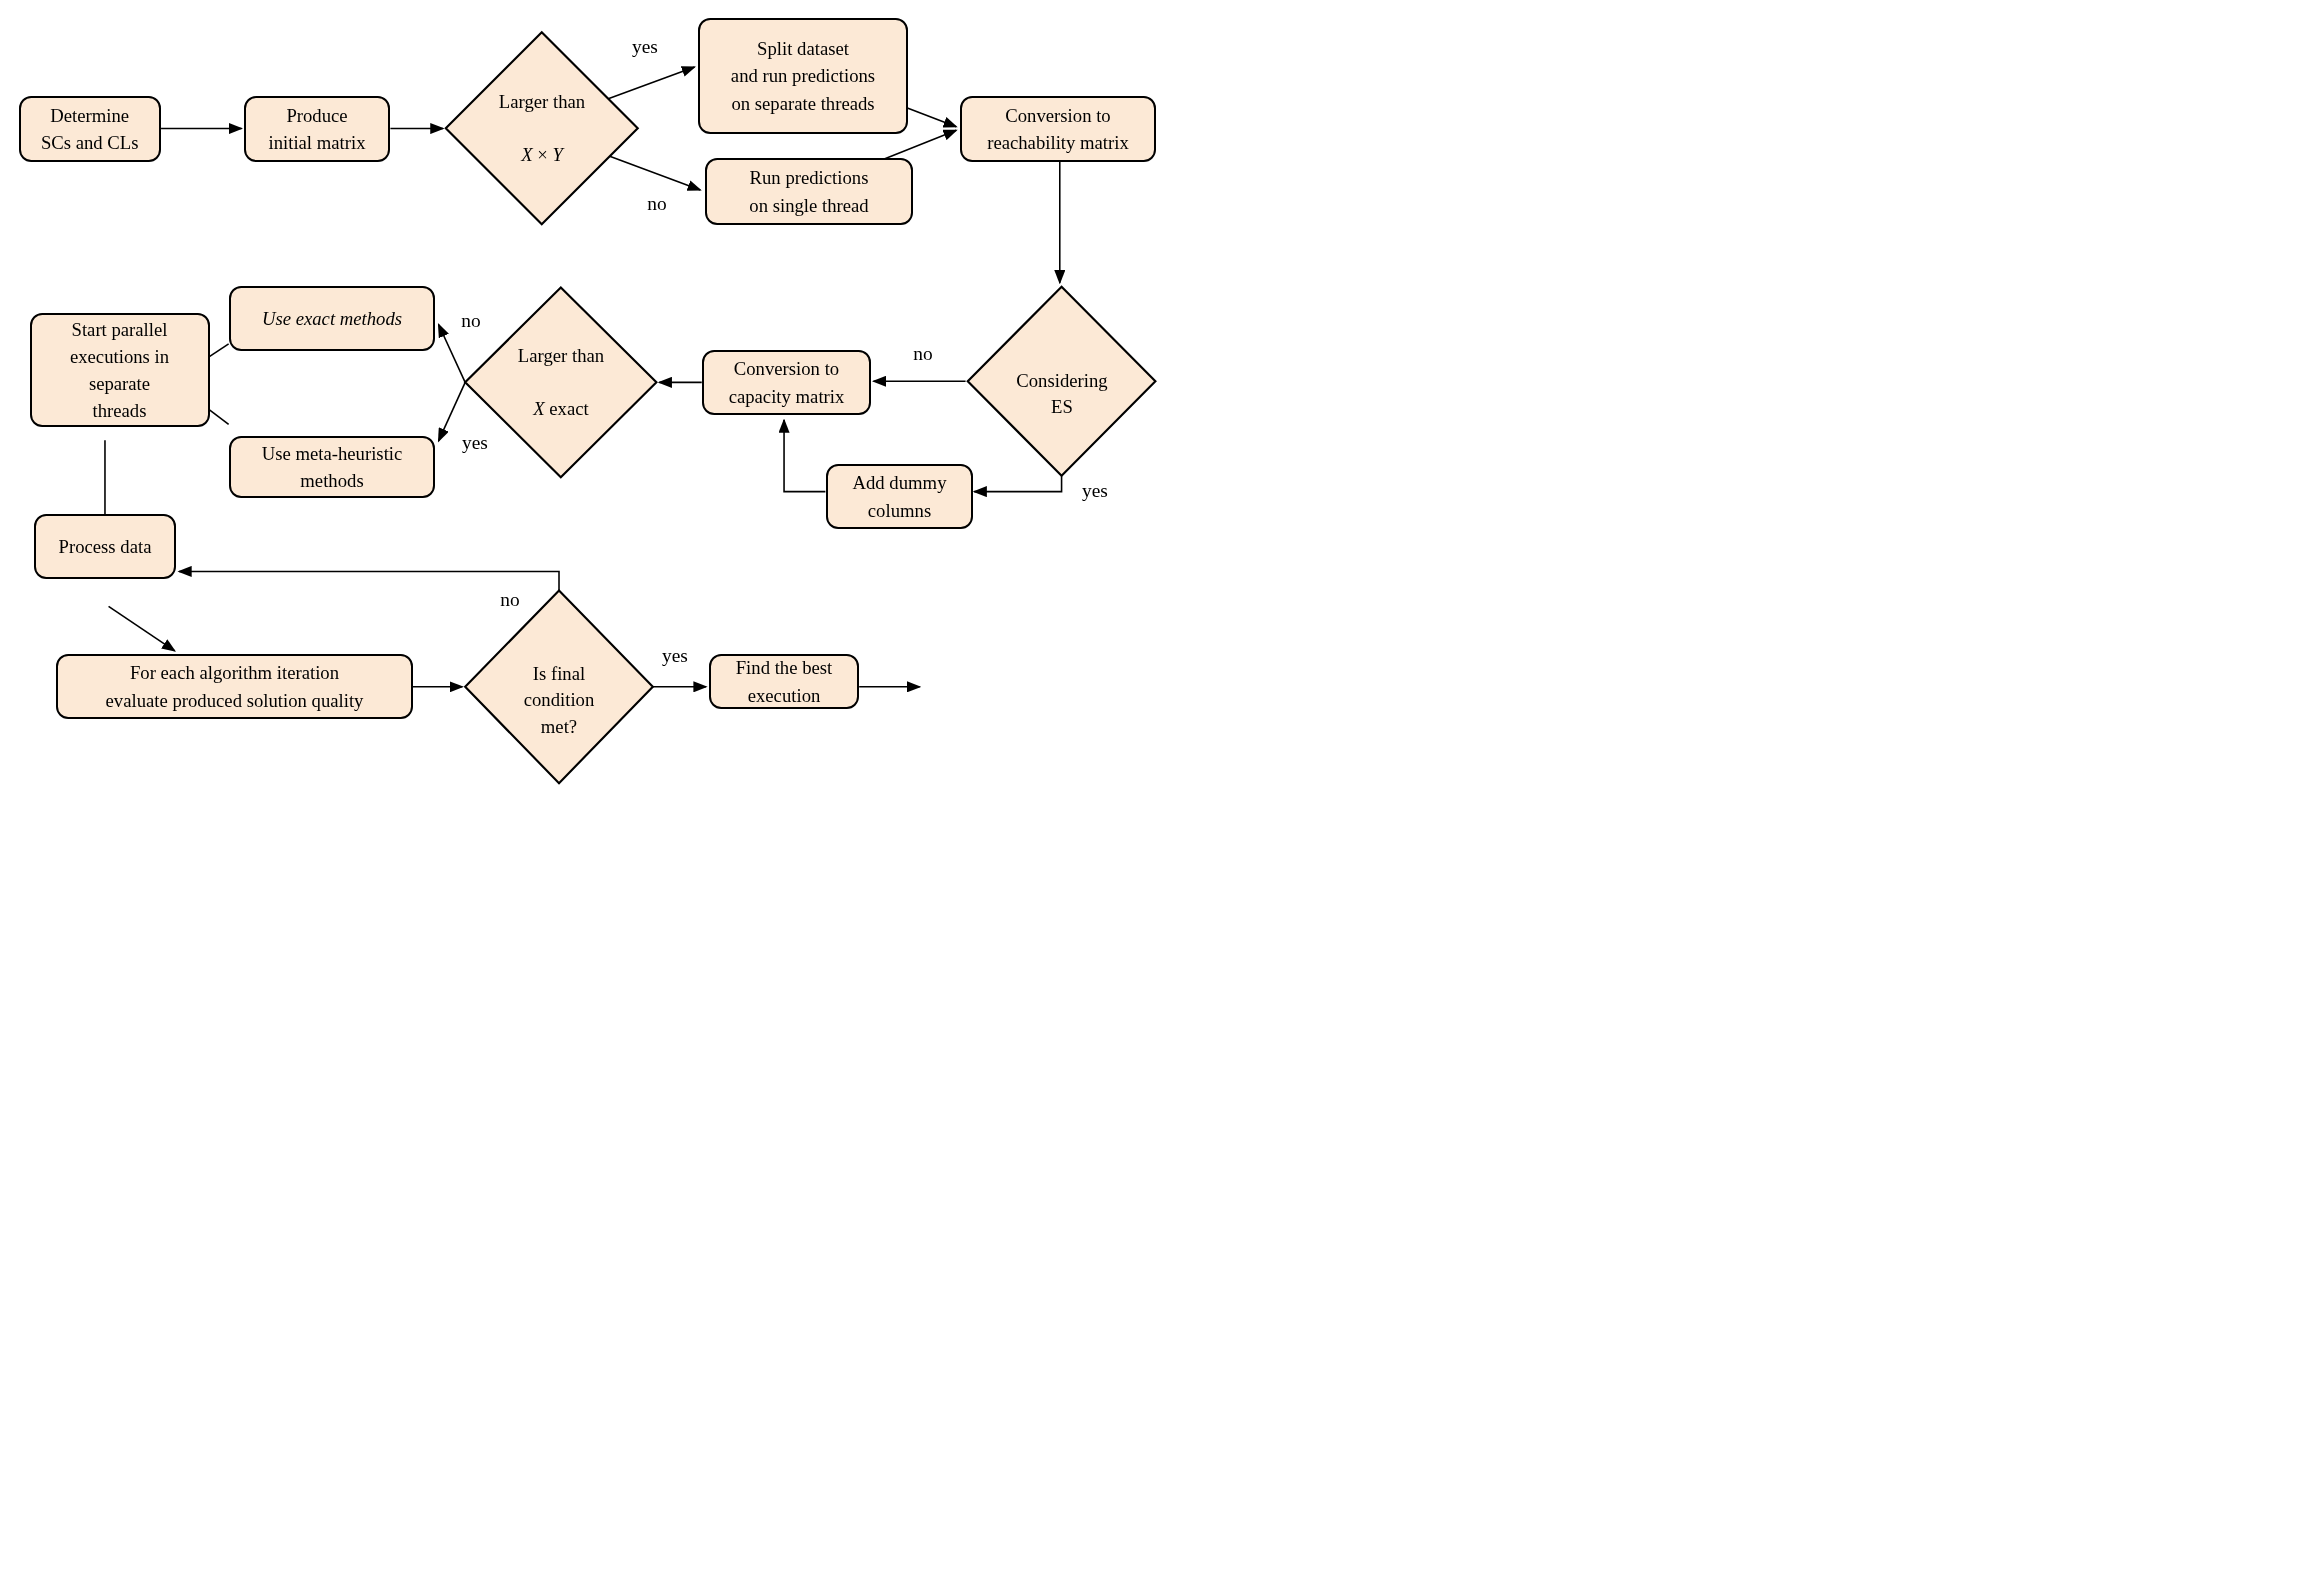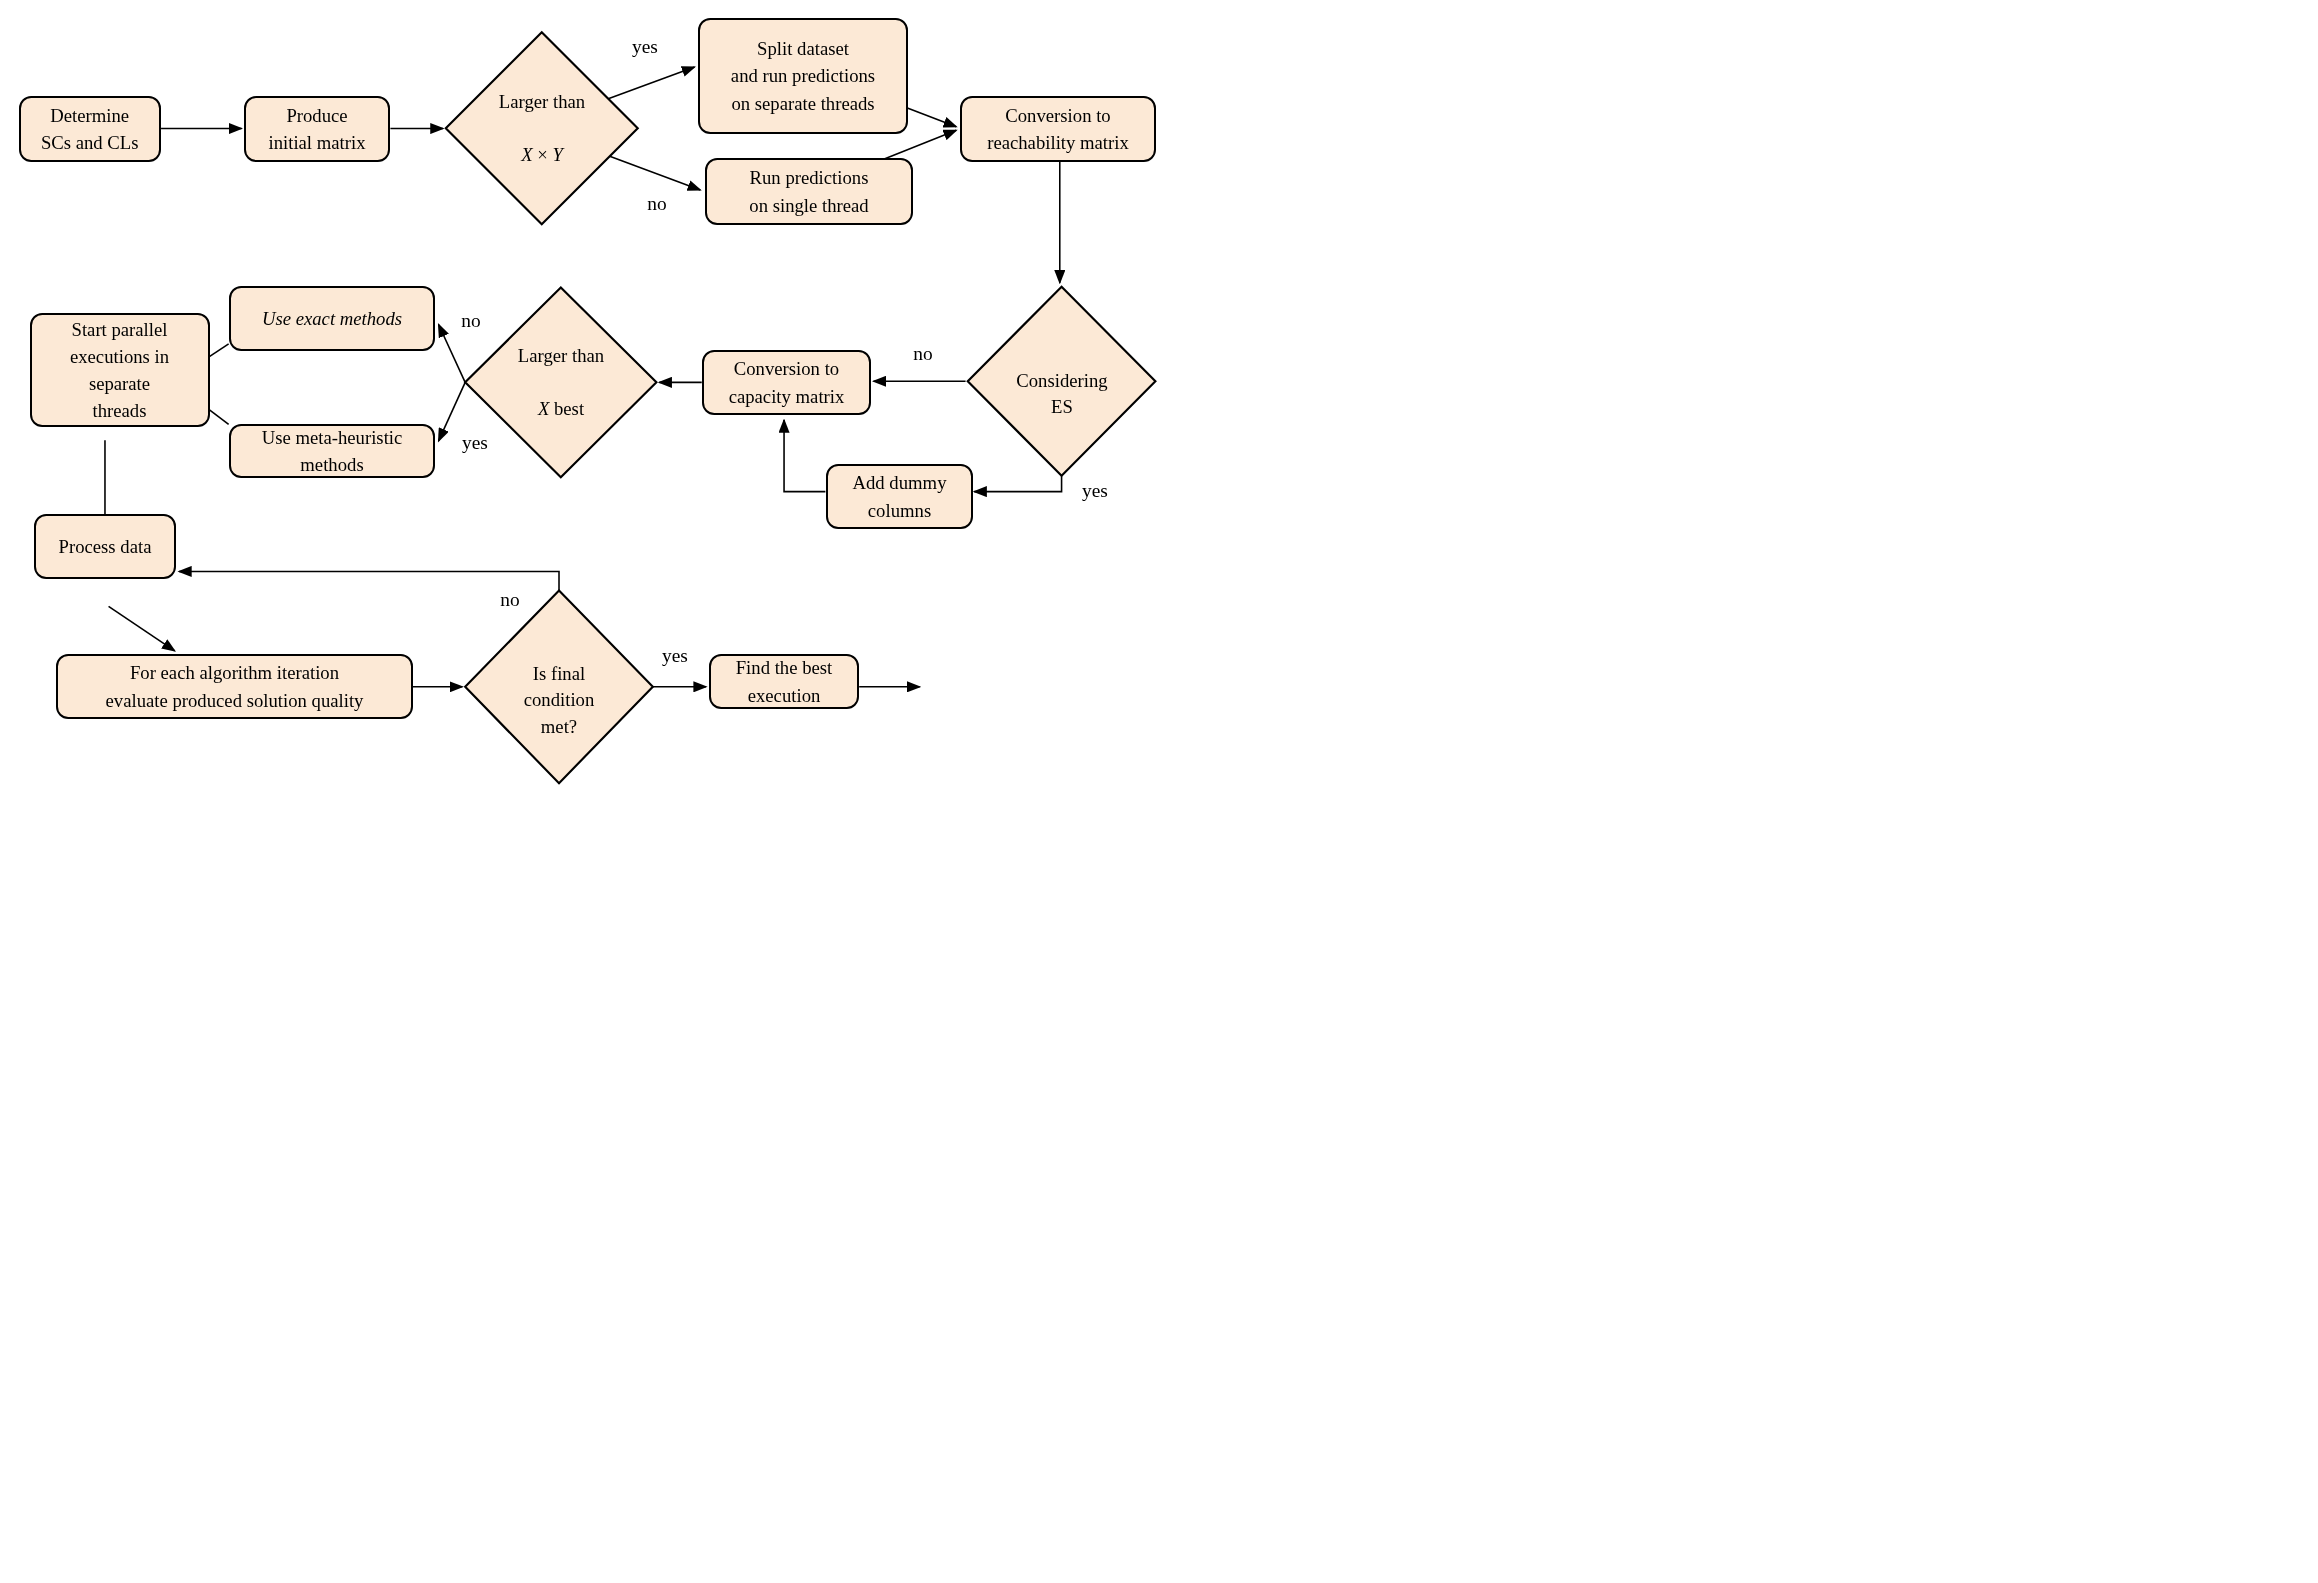--- a/index.html
+++ b/index.html
@@ -114,21 +114,21 @@
 
   <div class="node" style="left:702px; top:350px; width:169px; height:65px;">
     <span>Conversion to
 capacity matrix</span>
   </div>
 
   <div class="node" style="left:229px; top:286px; width:206px; height:65px;font-style:italic;">
     <span>Use exact methods</span>
   </div>
 
-  <div class="node" style="left:229px; top:424px; width:206px; height:54px;">
+  <div class="node" style="left:229px; top:436px; width:206px; height:62px;">
     <span>Use meta-heuristic
 methods</span>
   </div>
 
   <div class="node" style="left:29.5px; top:313px; width:180px; height:114px;text-align:center;">
     <span>Start parallel
 executions in
 separate
 threads</span>
   </div>
@@ -158,21 +158,21 @@
     <div><span class="math">X</span><span> × </span><span class="math">Y</span></div>
   </div>
 
   <div class="dtext" style="left:1062px; top:381px;">
     <span>Considering
 ES</span>
   </div>
 
   <div class="dtext" style="left:561px; top:382px;">
     <div>Larger than</div>
-    <div><span class="math">X</span><span> best</span></div>
+    <div><span class="math">X</span><span> exact</span></div>
   </div>
 
   <div class="dtext" style="left:559px; top:687px;">
     <span>Is final
 condition
 met?</span>
   </div>
 
   <div class="elabel" style="left:645px; top:47px;">yes</div>
   <div class="elabel" style="left:657px; top:204px;">no</div>

